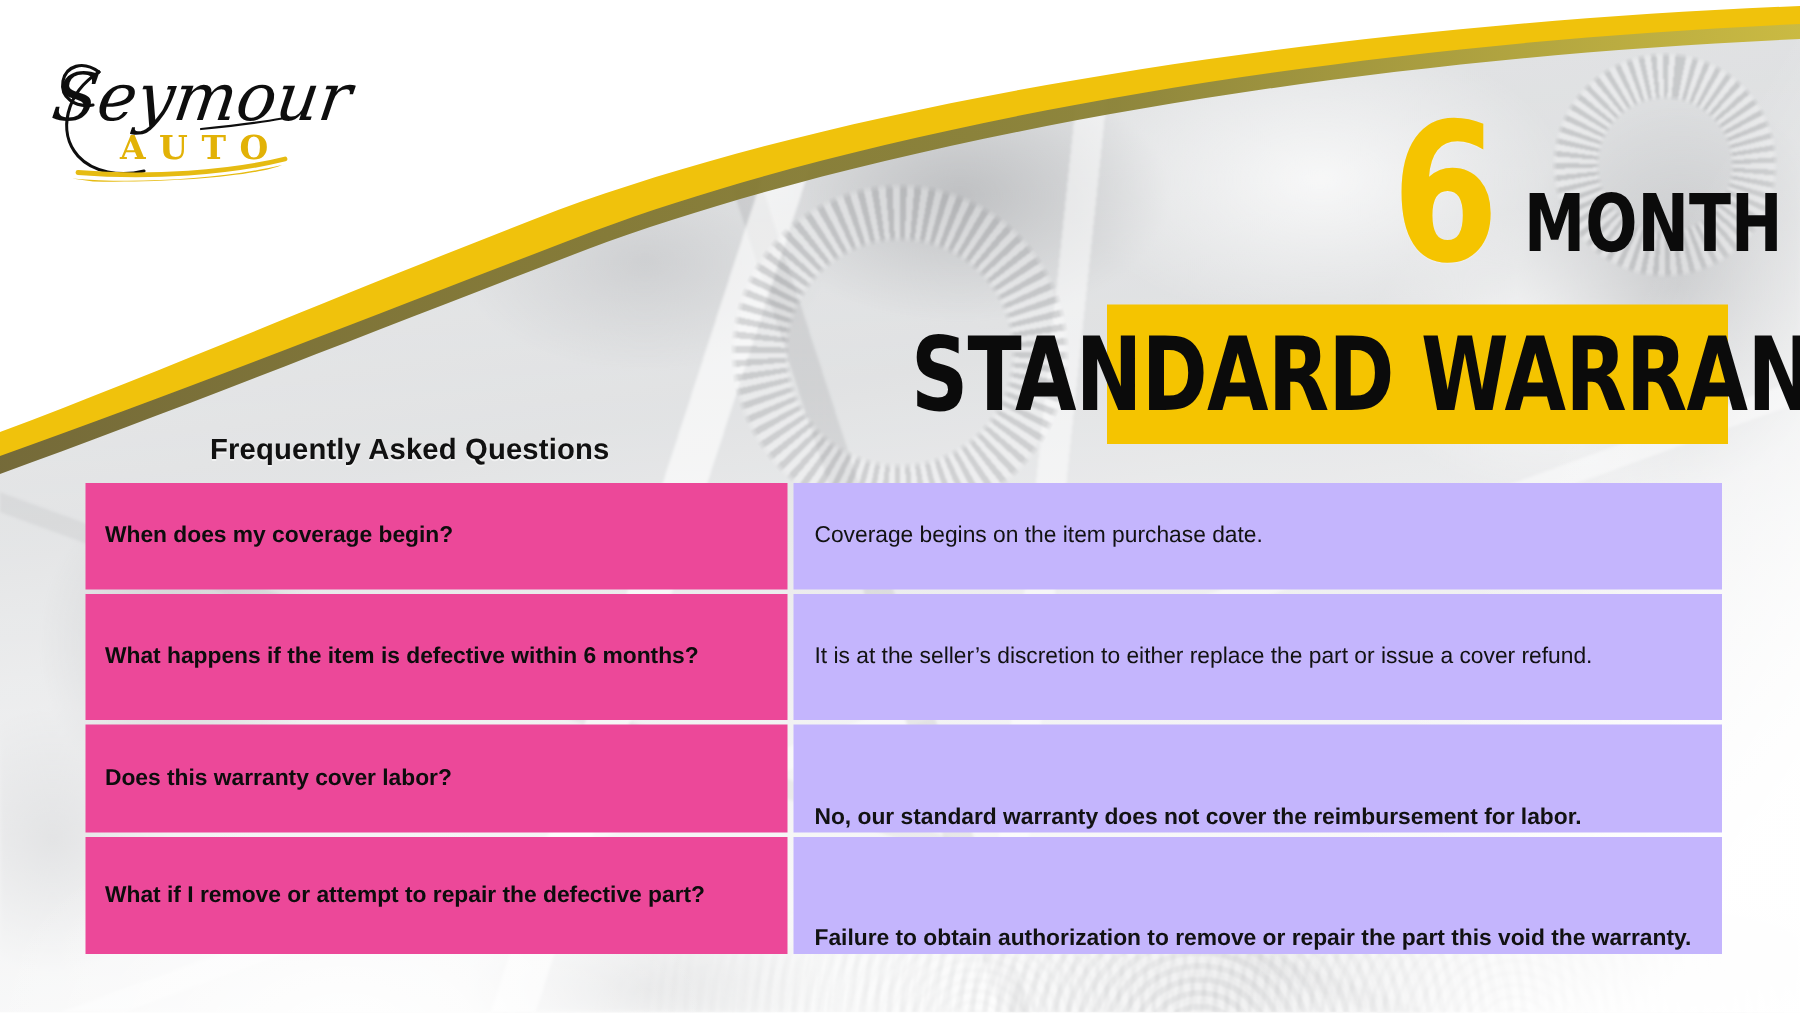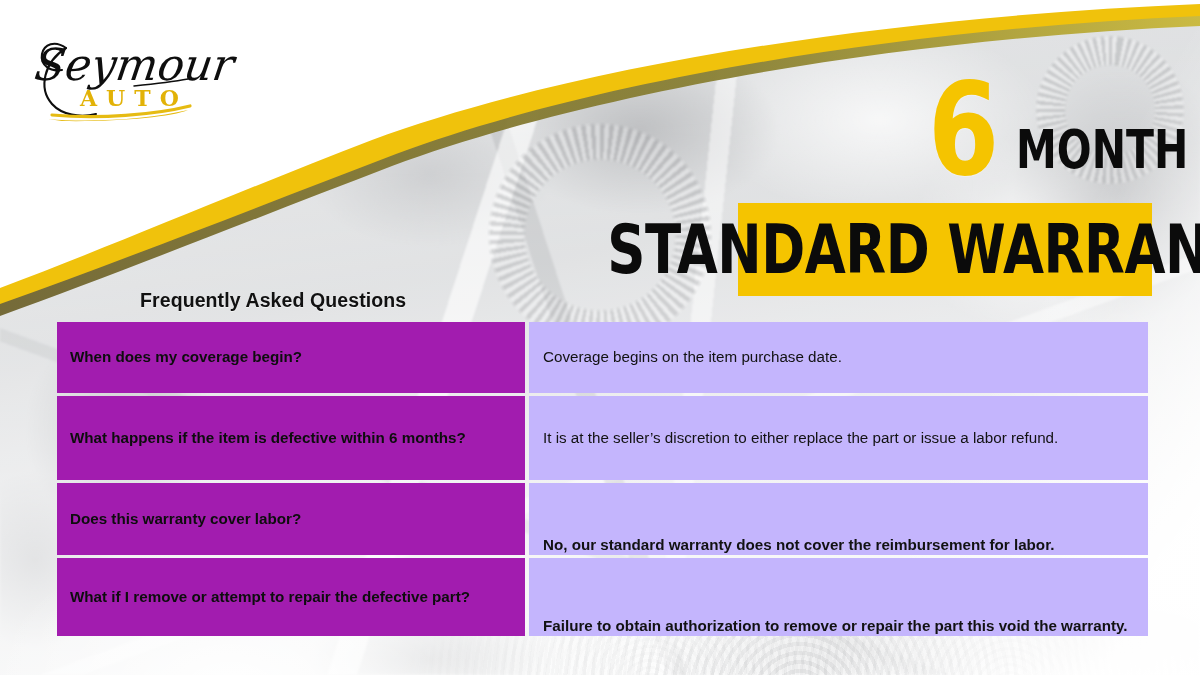--- a/index.html
+++ b/index.html
@@ -168,21 +168,21 @@
     display: flex; flex-direction: column;
     row-gap: 3px;
   }
   .faq-row { display: flex; column-gap: 4px; flex: 0 0 auto; }
   .faq-row.r1 { height: 71px; }
   .faq-row.r2 { height: 84px; }
   .faq-row.r3 { height: 72px; }
   .faq-row.r4 { height: 78px; }
   .q-cell {
     flex: 0 0 468px;
-    background: #a21caf;
+    background: #ec4899;
     display: flex; align-items: center;
     padding: 0 13px;
   }
   .q-cell span {
     font-size: 15.2px; font-weight: bold; color: #0d0d0d;
     line-height: 1.34;
   }
   .a-cell {
     flex: 1 1 auto;
     background: #c4b5fd;
@@ -263,21 +263,21 @@
       <div class="a-cell">
         <span>Coverage begins on the item purchase date.</span>
       </div>
     </div>
 
     <div class="faq-row r2">
       <div class="q-cell">
         <span>What happens if the item is defective within 6 months?</span>
       </div>
       <div class="a-cell">
-        <span>It is at the seller’s discretion to either replace the part or issue a labor refund.</span>
+        <span>It is at the seller’s discretion to either replace the part or issue a cover refund.</span>
       </div>
     </div>
 
     <div class="faq-row r3">
       <div class="q-cell">
         <span>Does this warranty cover labor?</span>
       </div>
       <div class="a-cell">
         <span>No, our standard warranty does not cover the reimbursement for labor.</span>
       </div>

